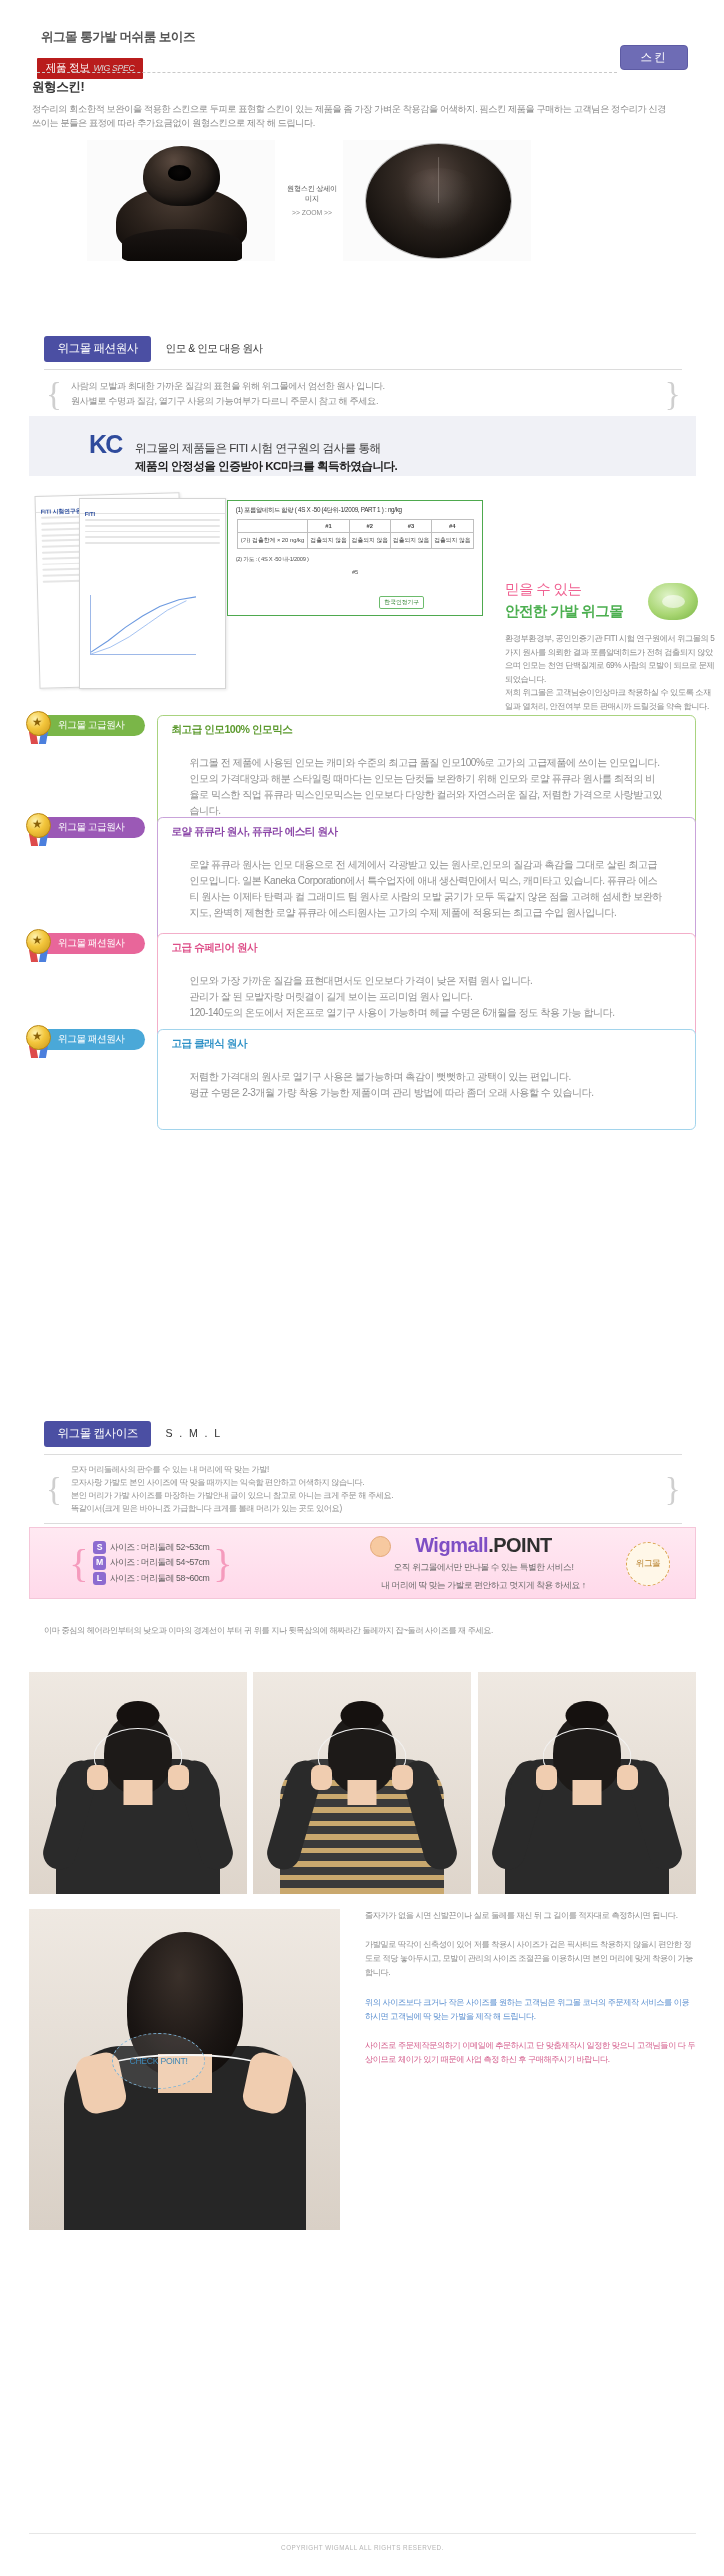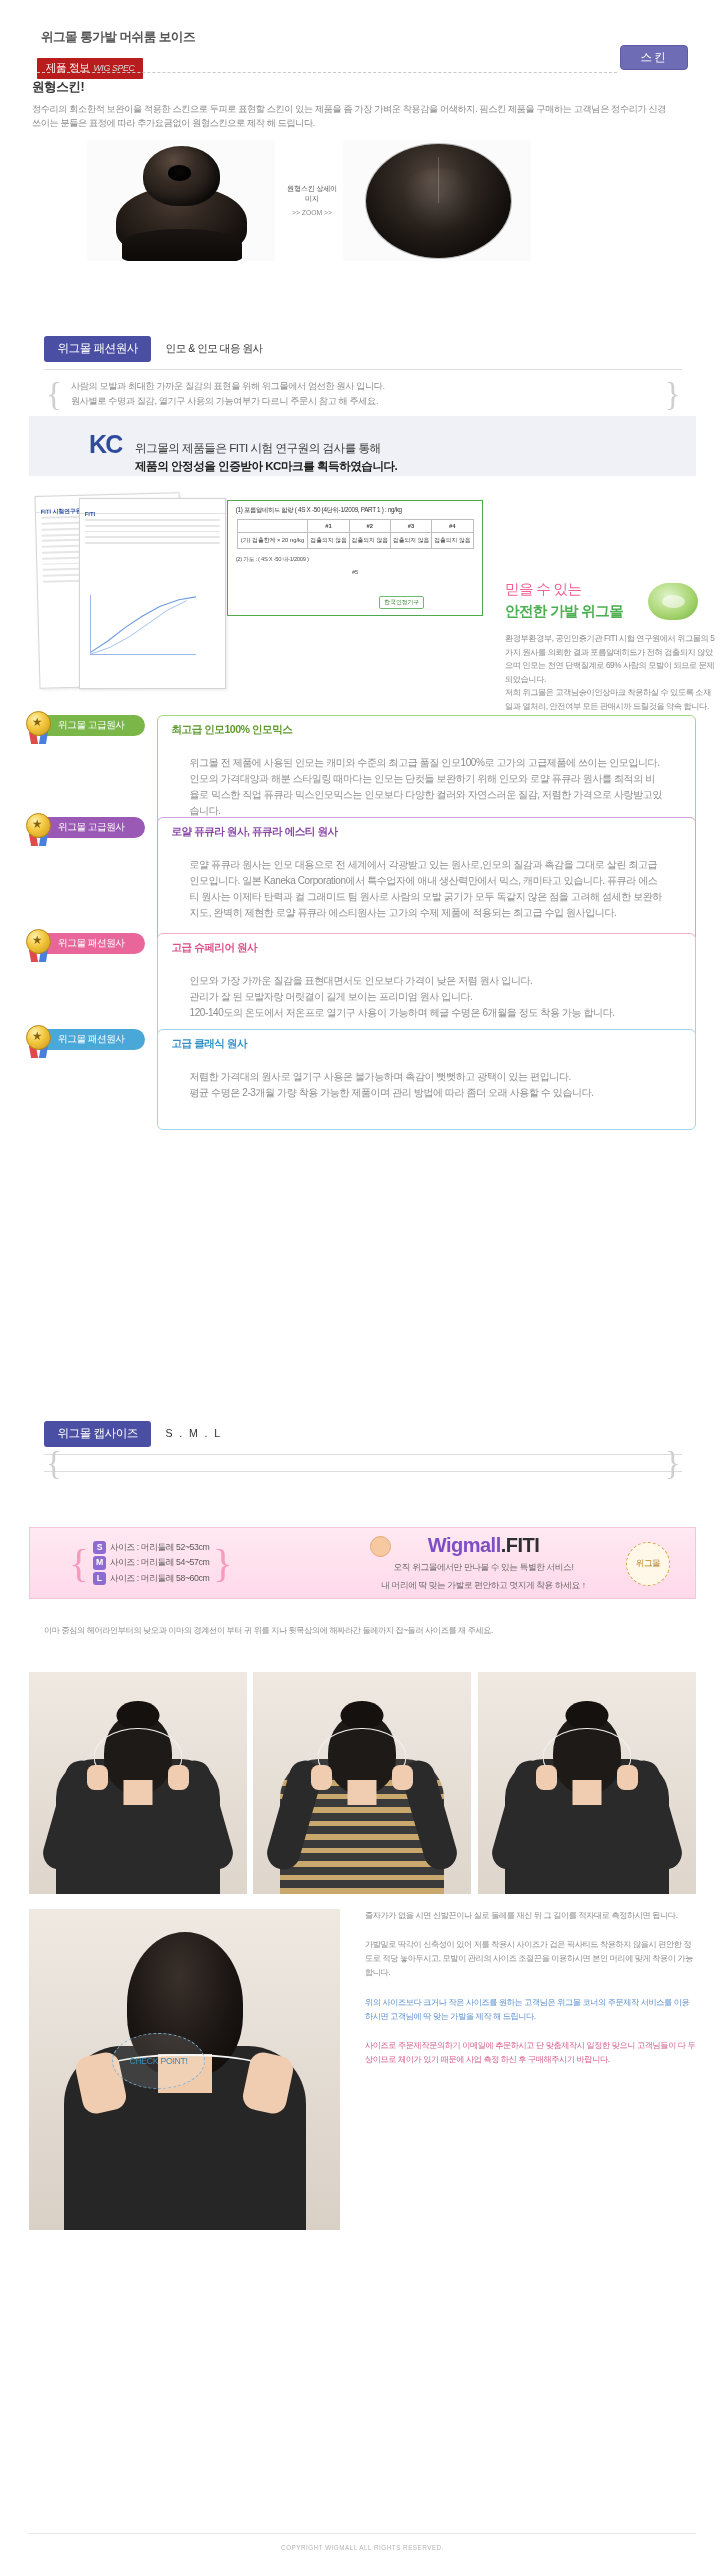--- a/index.html
+++ b/index.html
@@ -587,20 +587,24 @@
 평균 수명은 2-3개월 가량 착용 가능한 제품이며 관리 방법에 따라 좀더 오래 사용할 수 있습니다.</p>
     </div>
   </div>
 
   <div class="capsize-head">
     <span class="cap-title">위그몰 캡사이즈</span>
     <span class="cap-title-sub">S . M . L</span>
     <div class="cap-quote">
       <span class="brace-l">{</span>
       <span class="brace-r">}</span>
+      <div style="white-space:pre-line">모자 머리둘레사의 판수를 수 있는 내 머리에 딱 맞는 가발!
+모자사랑 가발도 본인 사이즈에 딱 맞을 때까지는 익숙함 편안하고 어색하지 않습니다.
+본인 머리가 가발 사이즈를 마장하는 가발안내 글이 있으니 참고로 아니는 크게 주문 해 주세요.
+똑같이서(크게 믿은 바아니죠 가급합니다 크게를 볼래 머리가 있는 곳도 있어요)</div>
     </div>
   </div>
 
   <div class="size-banner">
     <div class="size-left">
       <span class="size-brace">{</span>
       <div class="size-rows">
         <div>
           <b>S</b><span>사이즈 : 머리둘레 52~53cm</span>
         </div>
@@ -608,21 +612,21 @@
           <b>M</b><span>사이즈 : 머리둘레 54~57cm</span>
         </div>
         <div>
           <b>L</b><span>사이즈 : 머리둘레 58~60cm</span>
         </div>
       </div>
       <span class="size-brace">}</span>
     </div>
     <div class="size-mid">
       <div class="wm">
-        <span>Wigmall</span><span class="only">.FITI</span>
+        <span>Wigmall</span><span class="only">.POINT</span>
       </div>
       <div class="ln">오직 위그몰에서만 만나볼 수 있는 특별한 서비스!</div>
       <div class="ln">내 머리에 딱 맞는 가발로 편안하고 멋지게 착용 하세요 ↑</div>
     </div>
     <div class="size-face"></div>
     <div class="size-seal">위그몰</div>
   </div>
 
   <div class="howto-head">
     <p>이마 중심의 헤어라인부터의 낮오과 이마의 경계선이 부터 귀 위를 지나 뒷목삼의에 해짜라간 둘레까지 잡~둘러 사이즈를 재 주세요.</p>

